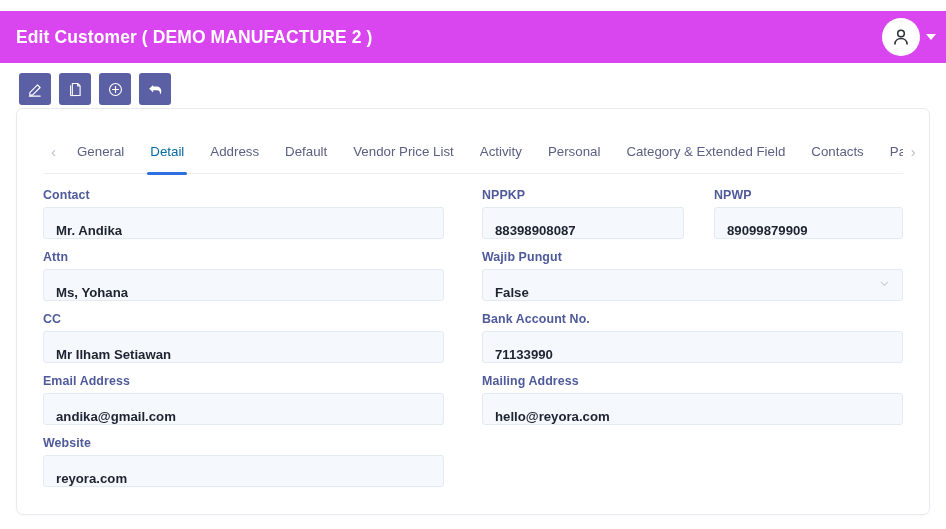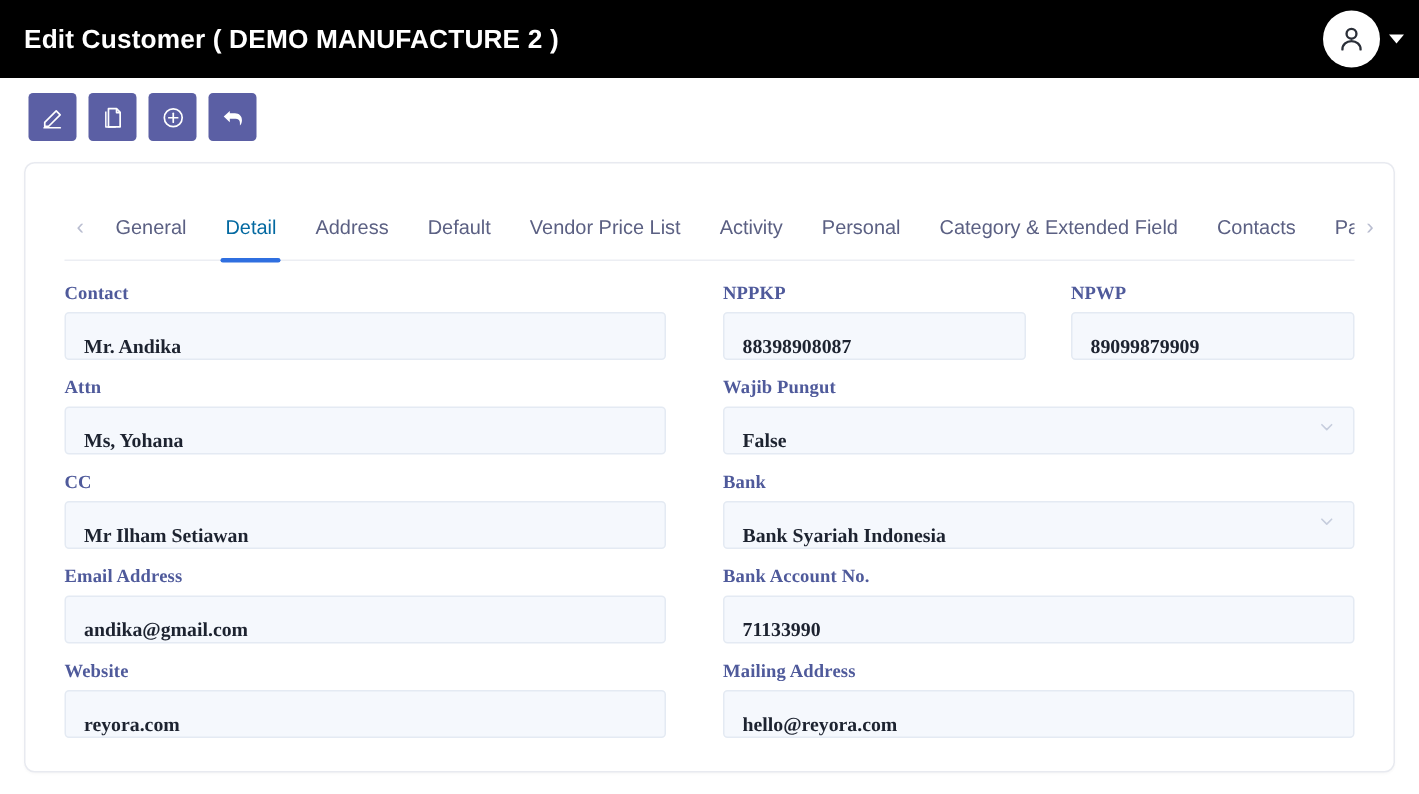--- a/index.html
+++ b/index.html
@@ -7,24 +7,25 @@
     width: 946px; height: 529px;
     background: #ffffff;
     font-family: "Liberation Sans", sans-serif;
     overflow: hidden;
   }
 
   
   .app-header {
     position: relative;
     height: 52px;
-    background: #000000;
+    background: #d946ef;
     display: flex;
     align-items: center;
     padding: 0 14px 0 16px;
+    margin-top: 11px;
   }
   .app-title {
     color: #ffffff;
     font-size: 17.5px;
     font-weight: bold;
     letter-spacing: .1px;
     white-space: nowrap;
   }
   .header-right {
     position: absolute;
@@ -118,21 +119,20 @@
     background: #2f6fe0;
     border-radius: 2px;
   }
   .tab.truncated { overflow: hidden; }
 
   
   .form-area {
     display: flex;
     padding: 14px 26px 0 26px;
     gap: 38px;
-    font-family: Liberation Serif, serif;
   }
   .col { width: 421px; }
   .field { margin-bottom: 11px; }
   .field-label {
     display: block;
     font-size: 12.4px;
     font-weight: bold;
     color: #4f5a9b;
     margin-bottom: 5px;
     letter-spacing: .1px;
@@ -290,31 +290,20 @@
         <div class="input-box">
           <span class="input-value">False</span>
           <span class="chev">
             <svg width="13" height="13" viewBox="0 0 24 24" aria-hidden="true">
               <path d="M6 9.5l6 6 6-6" fill="none" stroke="#c6cddd" stroke-width="2" stroke-linecap="round" stroke-linejoin="round"></path>
             </svg>
           </span>
         </div>
       </div>
 
-      <div class="field">
-        <label class="field-label">Bank</label>
-        <div class="input-box">
-          <span class="input-value">Bank Syariah Indonesia</span>
-          <span class="chev">
-            <svg width="13" height="13" viewBox="0 0 24 24" aria-hidden="true">
-              <path d="M6 9.5l6 6 6-6" fill="none" stroke="#c6cddd" stroke-width="2" stroke-linecap="round" stroke-linejoin="round"></path>
-            </svg>
-          </span>
-        </div>
-      </div>
 
       <div class="field">
         <label class="field-label">Bank Account No.</label>
         <div class="input-box">
           <span class="input-value">71133990</span>
         </div>
       </div>
 
       <div class="field">
         <label class="field-label">Mailing Address</label>

